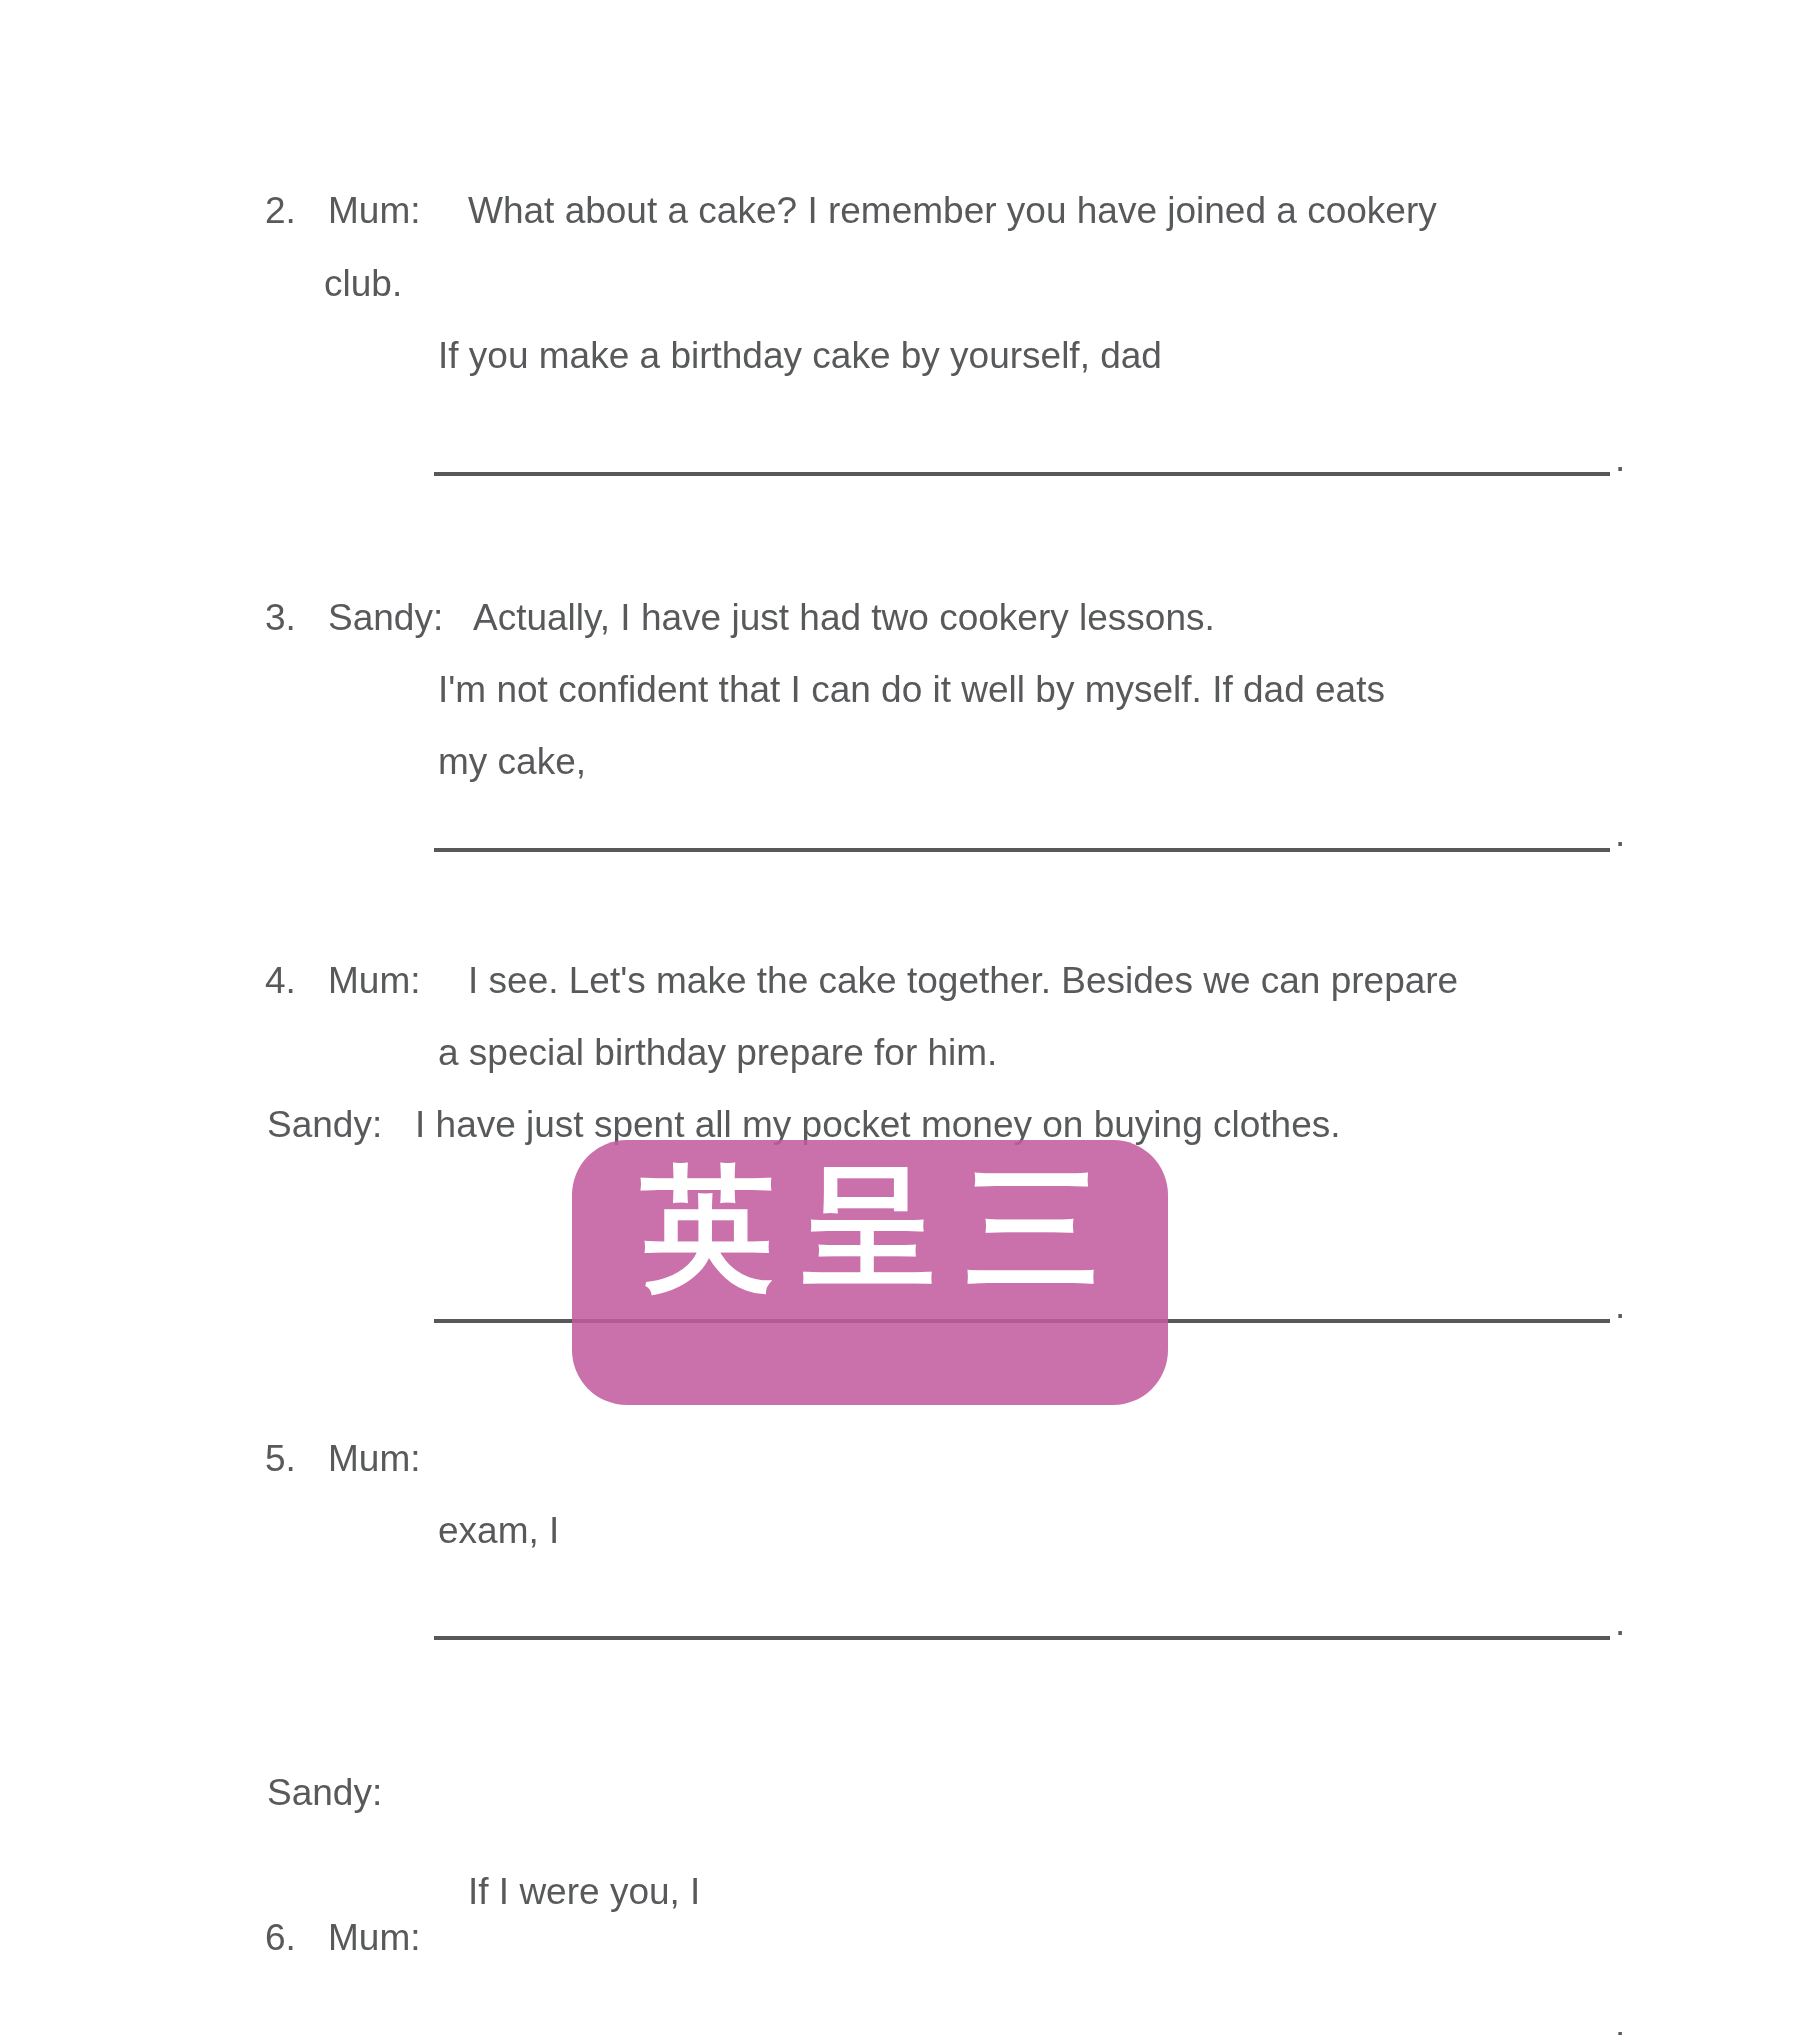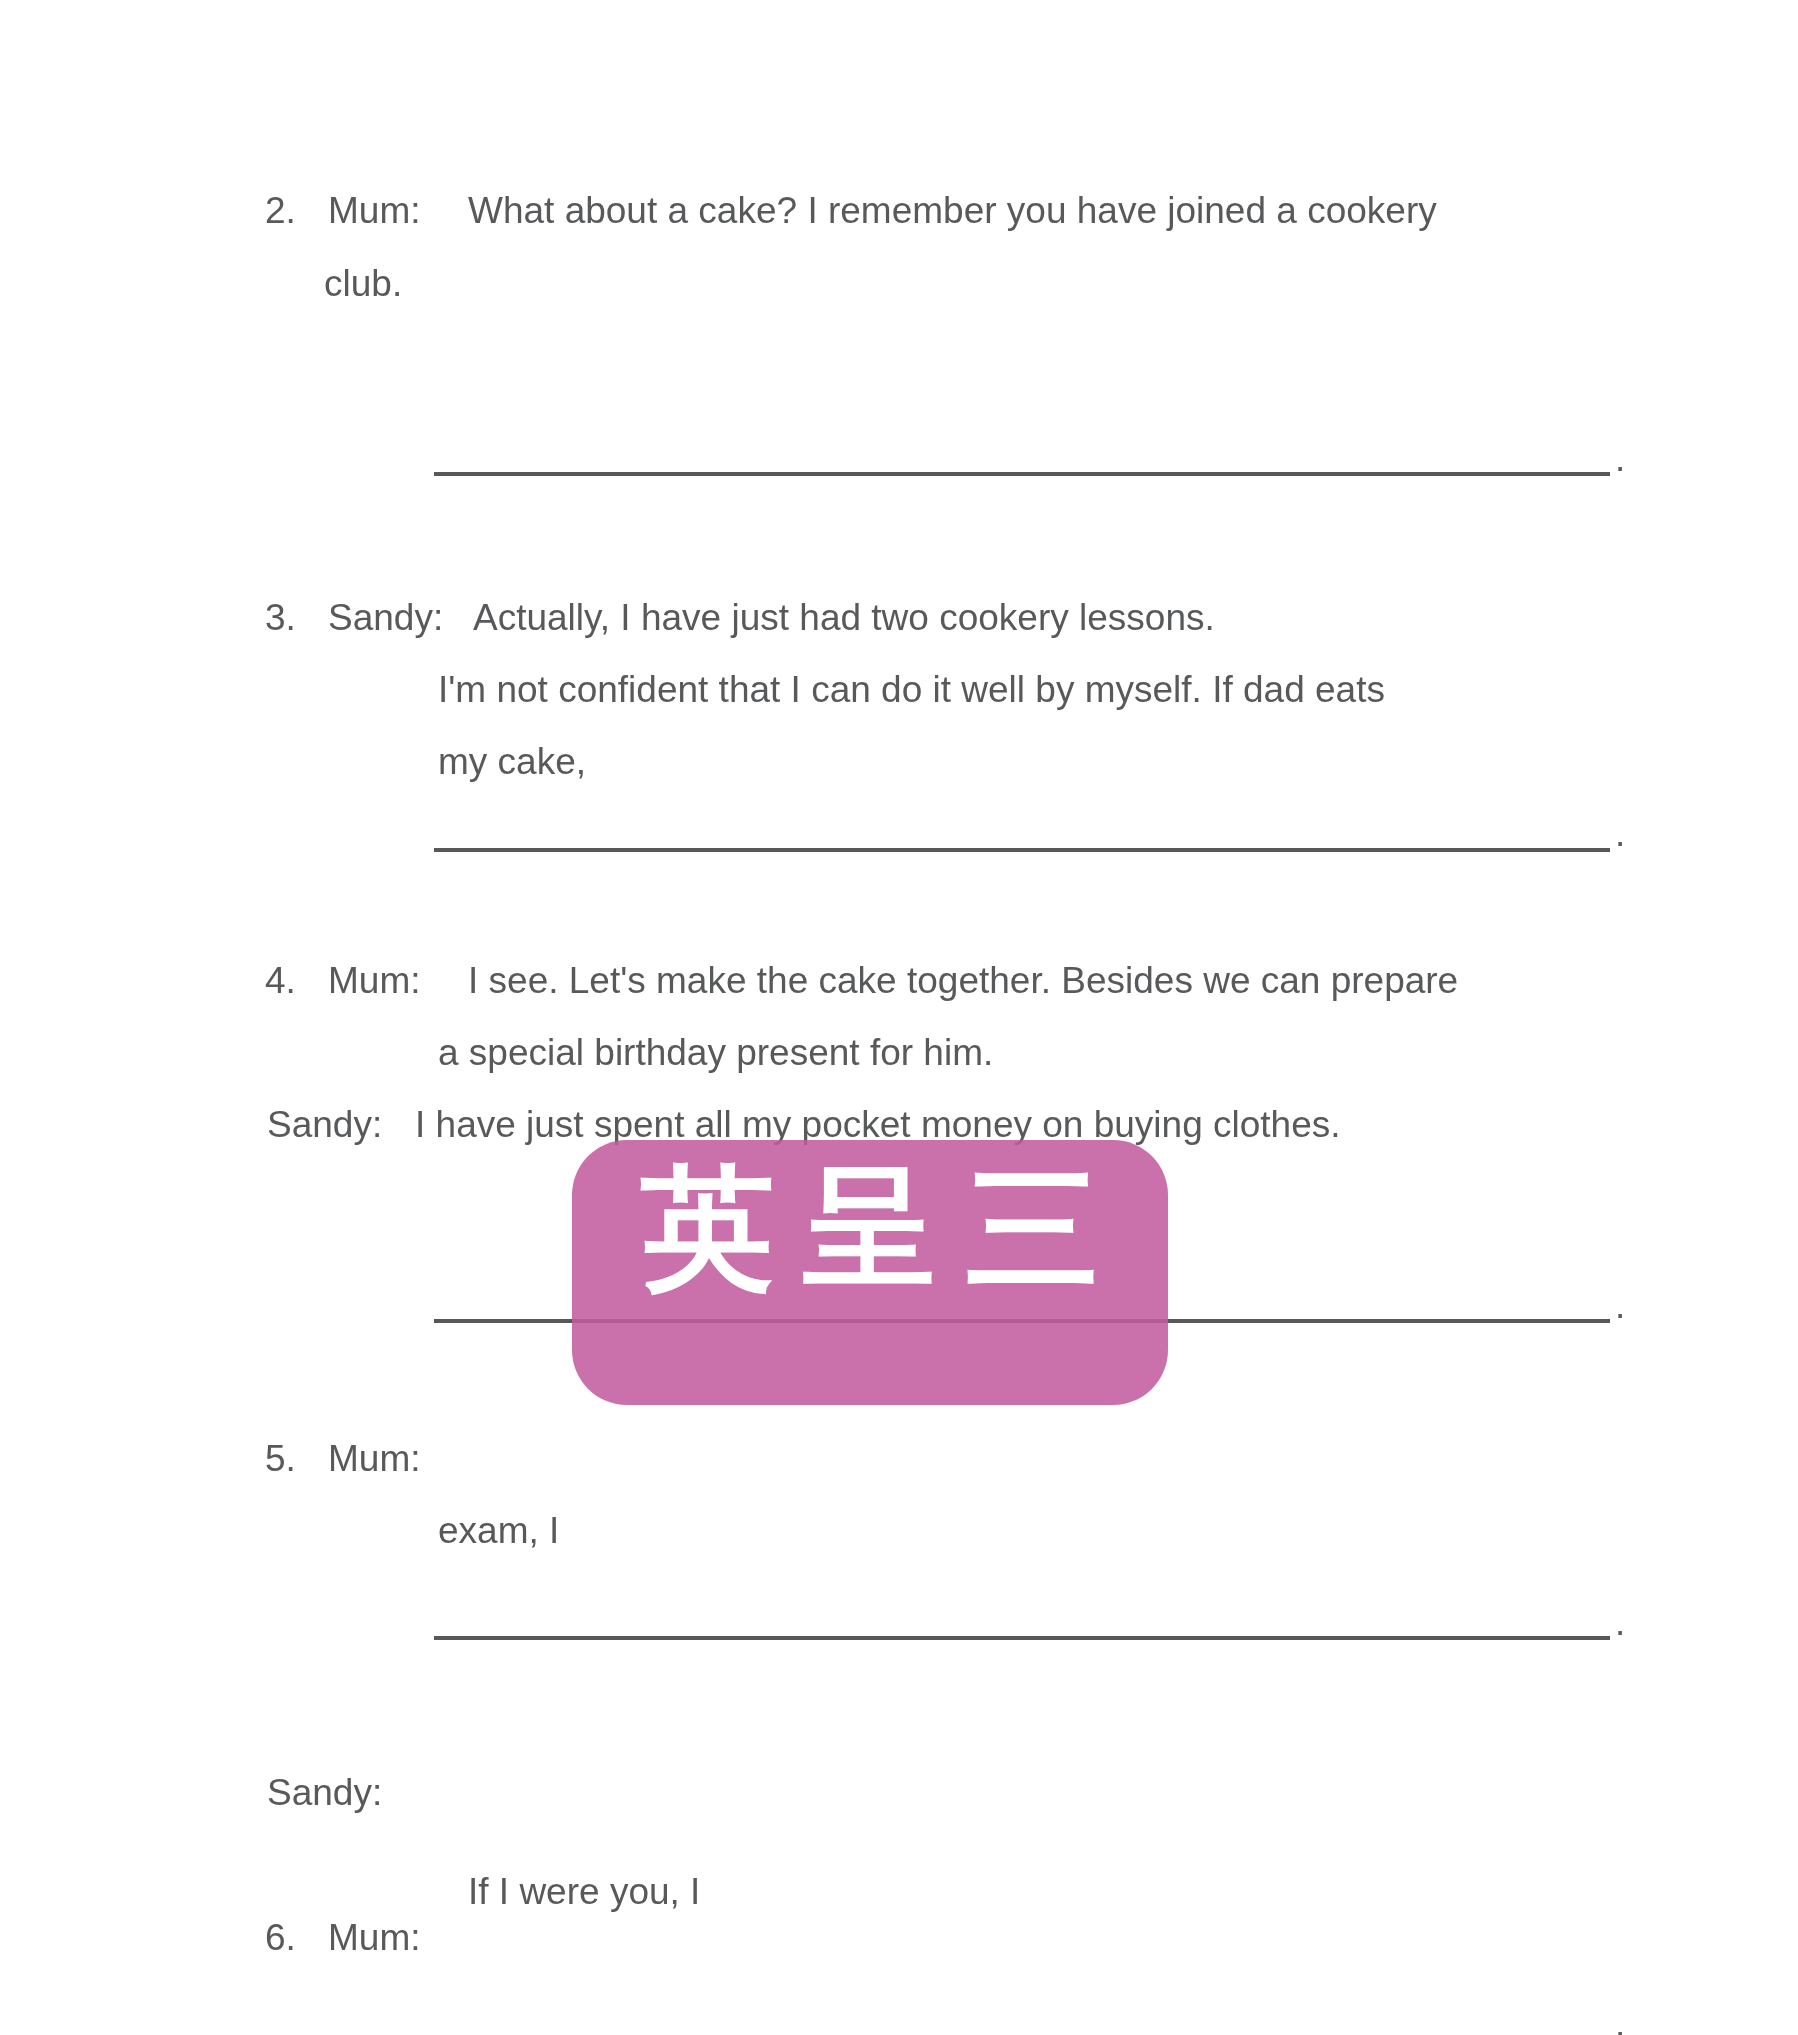--- a/index.html
+++ b/index.html
@@ -42,35 +42,36 @@
 </style>
 </head>
 <body>
 
 <div class="page">
 
   <span class="t" style="left:265px;top:191px">2.</span>
   <span class="t" style="left:328px;top:191px">Mum:</span>
   <span class="t" style="left:468px;top:191px">What about a cake? I remember you have joined a cookery</span>
   <span class="t" style="left:324px;top:264px">club.</span>
+  <span class="t" style="left:438px;top:336px">If you make a birthday cake by yourself, dad</span>
   <div class="rule" style="left:434px;top:472px;width:1176px"></div>
   <span class="t" style="left:1615px;top:439px">.</span>
 
   <span class="t" style="left:265px;top:598px">3.</span>
   <span class="t" style="left:328px;top:598px">Sandy:</span>
   <span class="t" style="left:438px;top:670px">I'm not confident that I can do it well by myself. If dad eats</span>
   <span class="t" style="left:473px;top:598px">Actually, I have just had two cookery lessons.</span>
   <span class="t" style="left:438px;top:742px">my cake,</span>
   <div class="rule" style="left:434px;top:848px;width:1176px"></div>
   <span class="t" style="left:1615px;top:814px">.</span>
 
   <span class="t" style="left:265px;top:961px">4.</span>
   <span class="t" style="left:328px;top:961px">Mum:</span>
   <span class="t" style="left:468px;top:961px">I see. Let's make the cake together. Besides we can prepare</span>
-  <span class="t" style="left:438px;top:1033px">a special birthday present for him.</span>
+  <span class="t" style="left:438px;top:1033px">a special birthday prepare for him.</span>
   <span class="t" style="left:267px;top:1105px">Sandy:</span>
   <span class="t" style="left:415px;top:1105px">I have just spent all my pocket money on buying clothes.</span>
   <div class="rule" style="left:434px;top:1319px;width:1176px"></div>
   <span class="t" style="left:1615px;top:1286px">.</span>
 
   <div class="watermark">
     <span class="wm-text">英呈三</span>
   </div>
 
   <span class="t" style="left:265px;top:1439px">5.</span>

